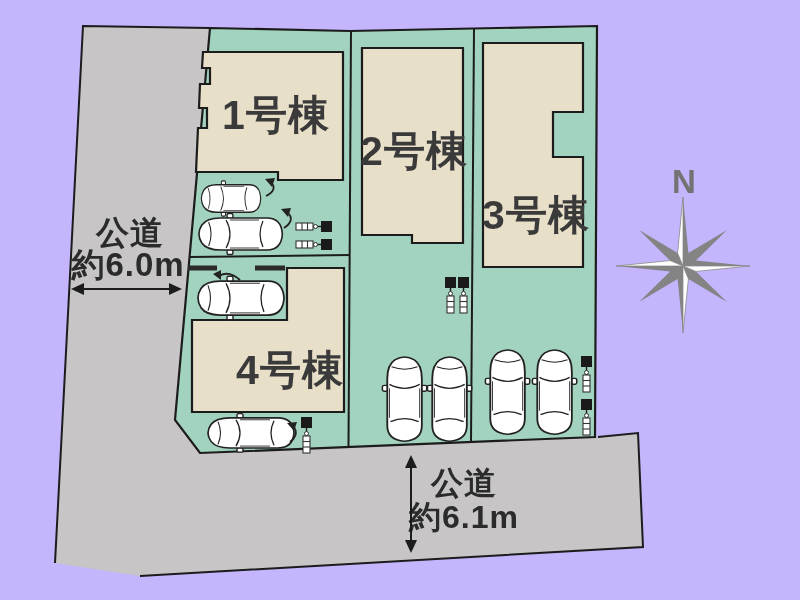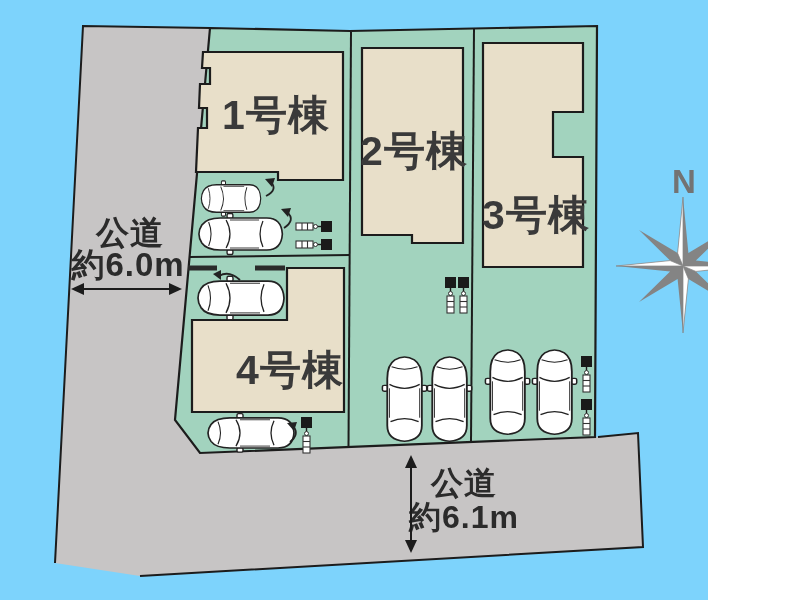--- a/index.html
+++ b/index.html
@@ -1,16 +1,16 @@
 <!DOCTYPE html>
 <html><head>
 <meta charset="utf-8">
 <style>
   html,body{margin:0;padding:0;background:#ffffff;}
-  .stage{width:708px;height:600px;position:relative;overflow:hidden;background:#7dd3fc;}
+  .stage{width:800px;height:600px;position:relative;overflow:hidden;background:#c4b5fd;}
   svg{display:block;}
   text{font-family:"Liberation Sans","DejaVu Sans",sans-serif;}
   .bldg-label{font-size:41px;font-weight:600;fill:#3a3a3a;letter-spacing:1px;}
   .road-label{font-size:33px;font-weight:600;fill:#2b2b2b;letter-spacing:1px;}
   .road-label-s{font-size:32px;font-weight:600;fill:#2b2b2b;letter-spacing:1px;}
   .north-label{font-size:33px;font-weight:bold;fill:#737373;}
 </style>
 </head>
 <body>
 

